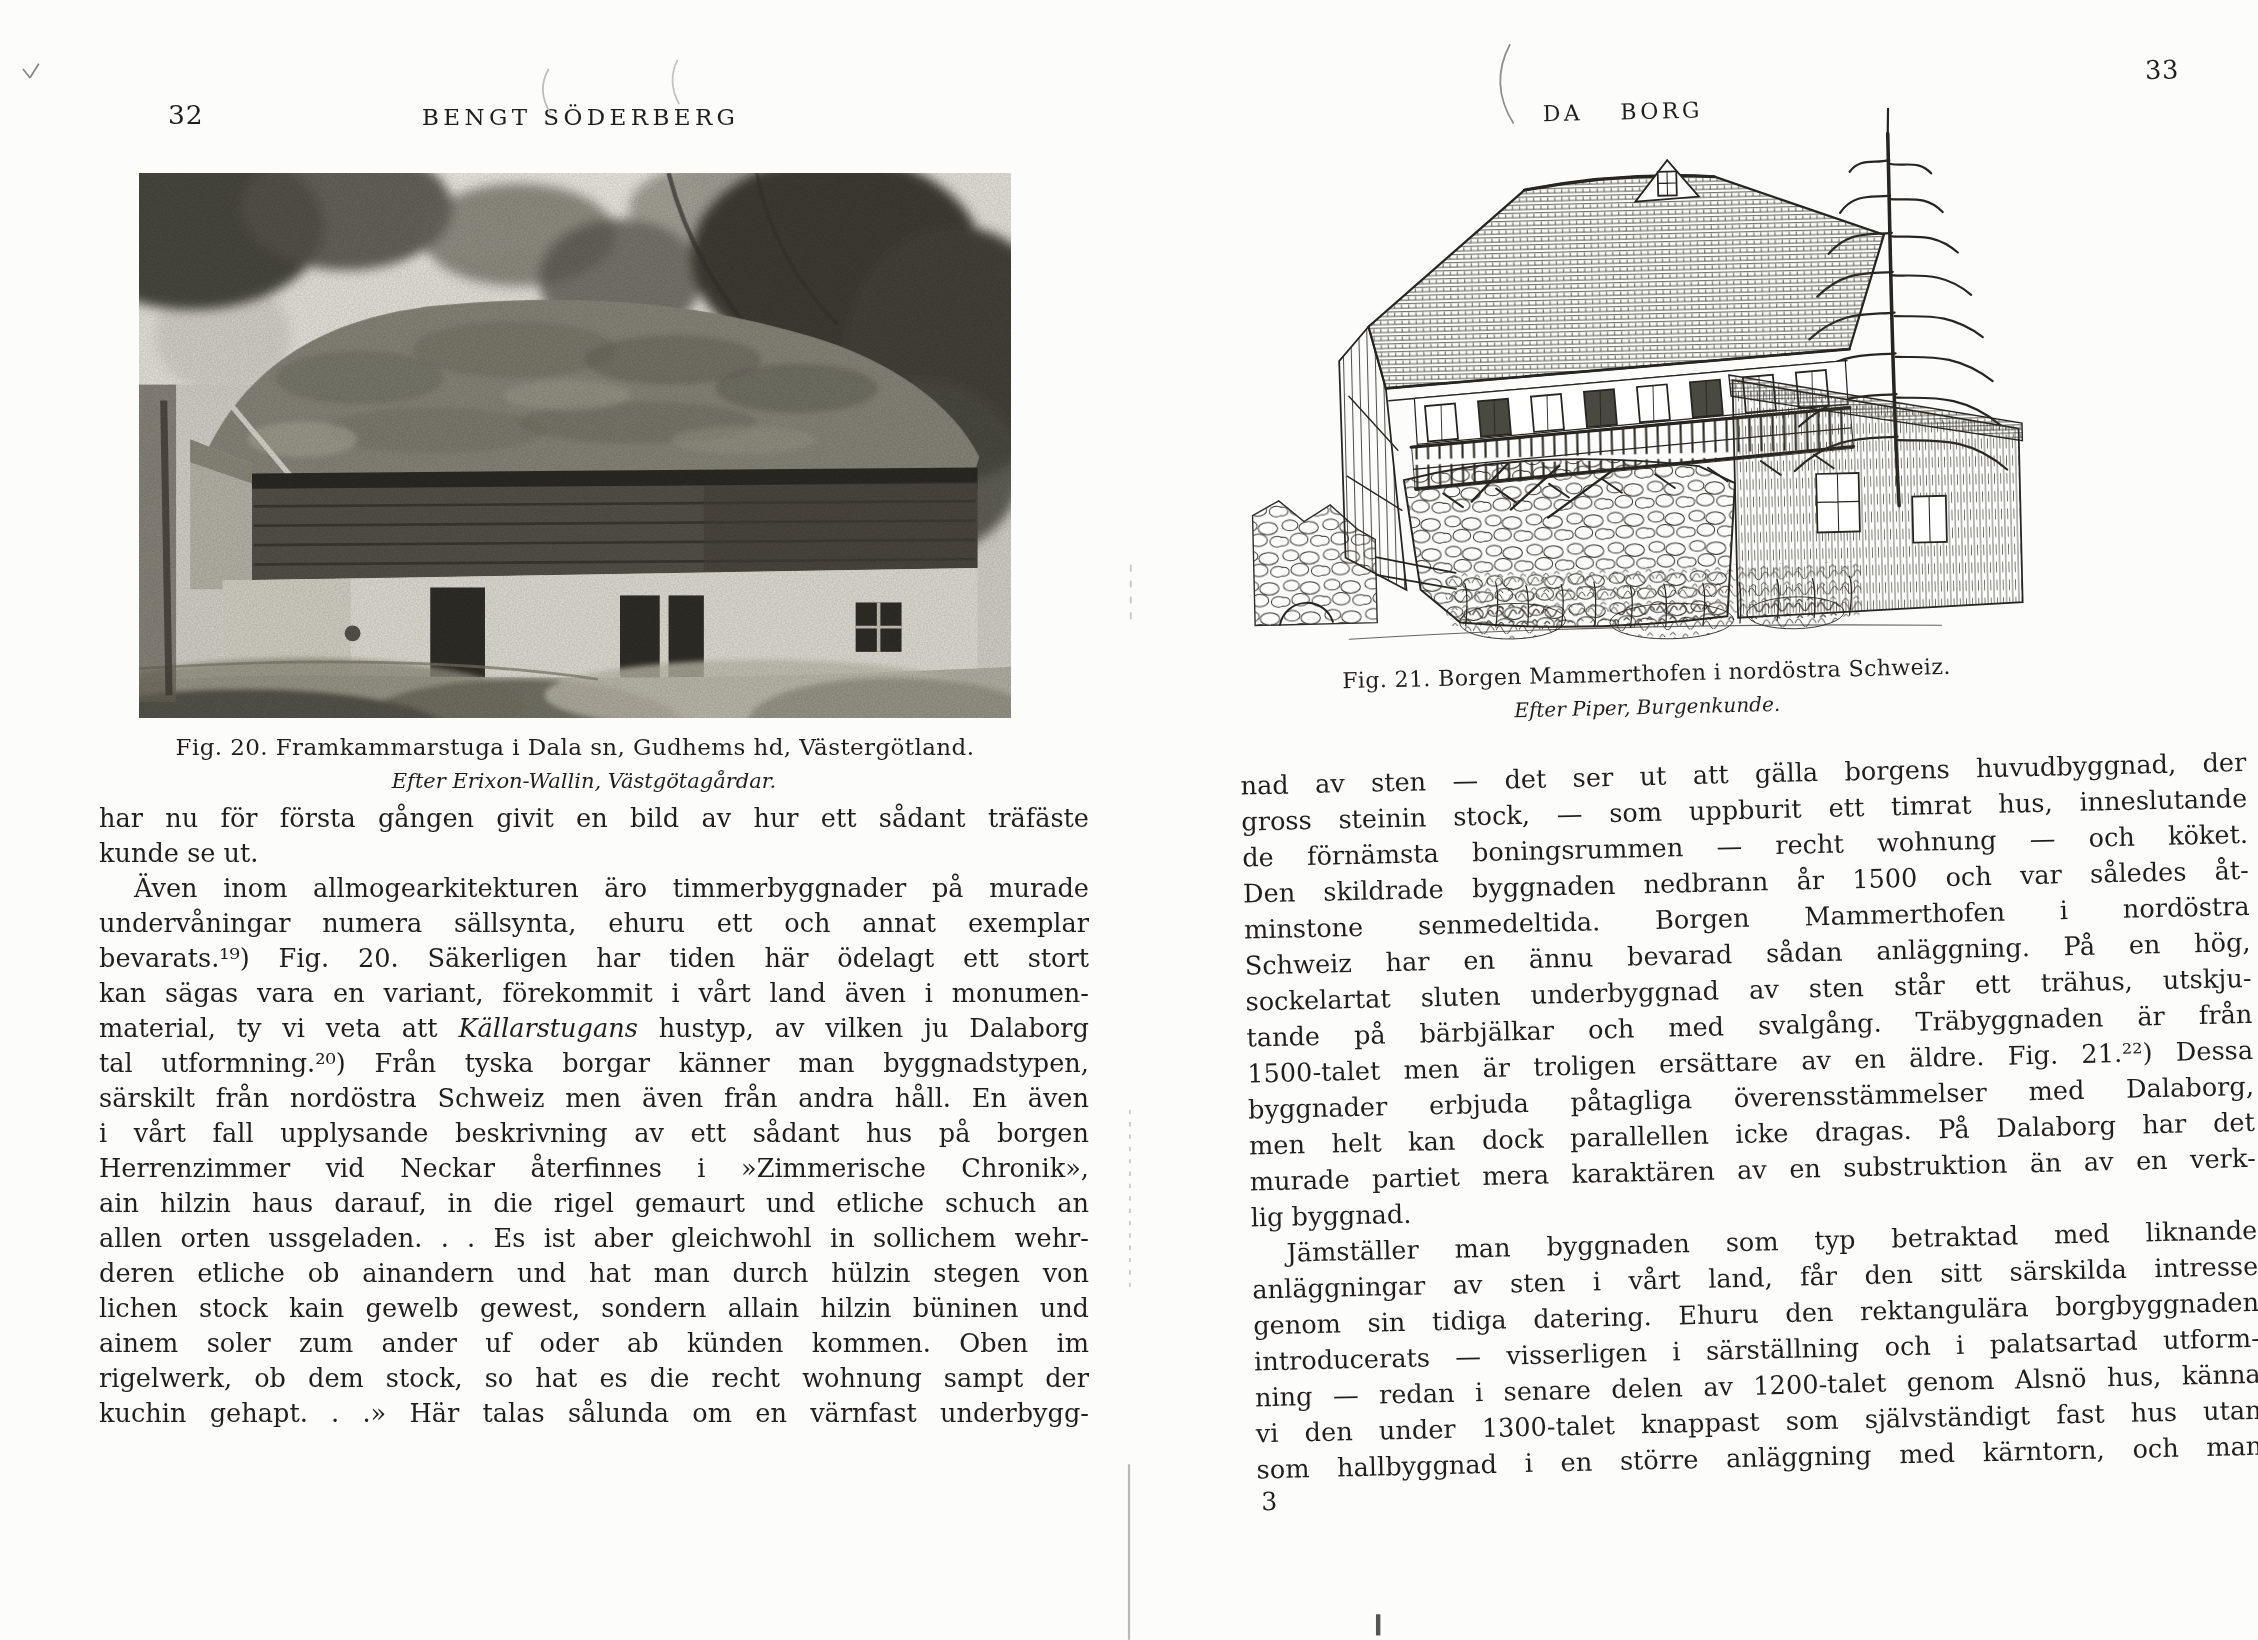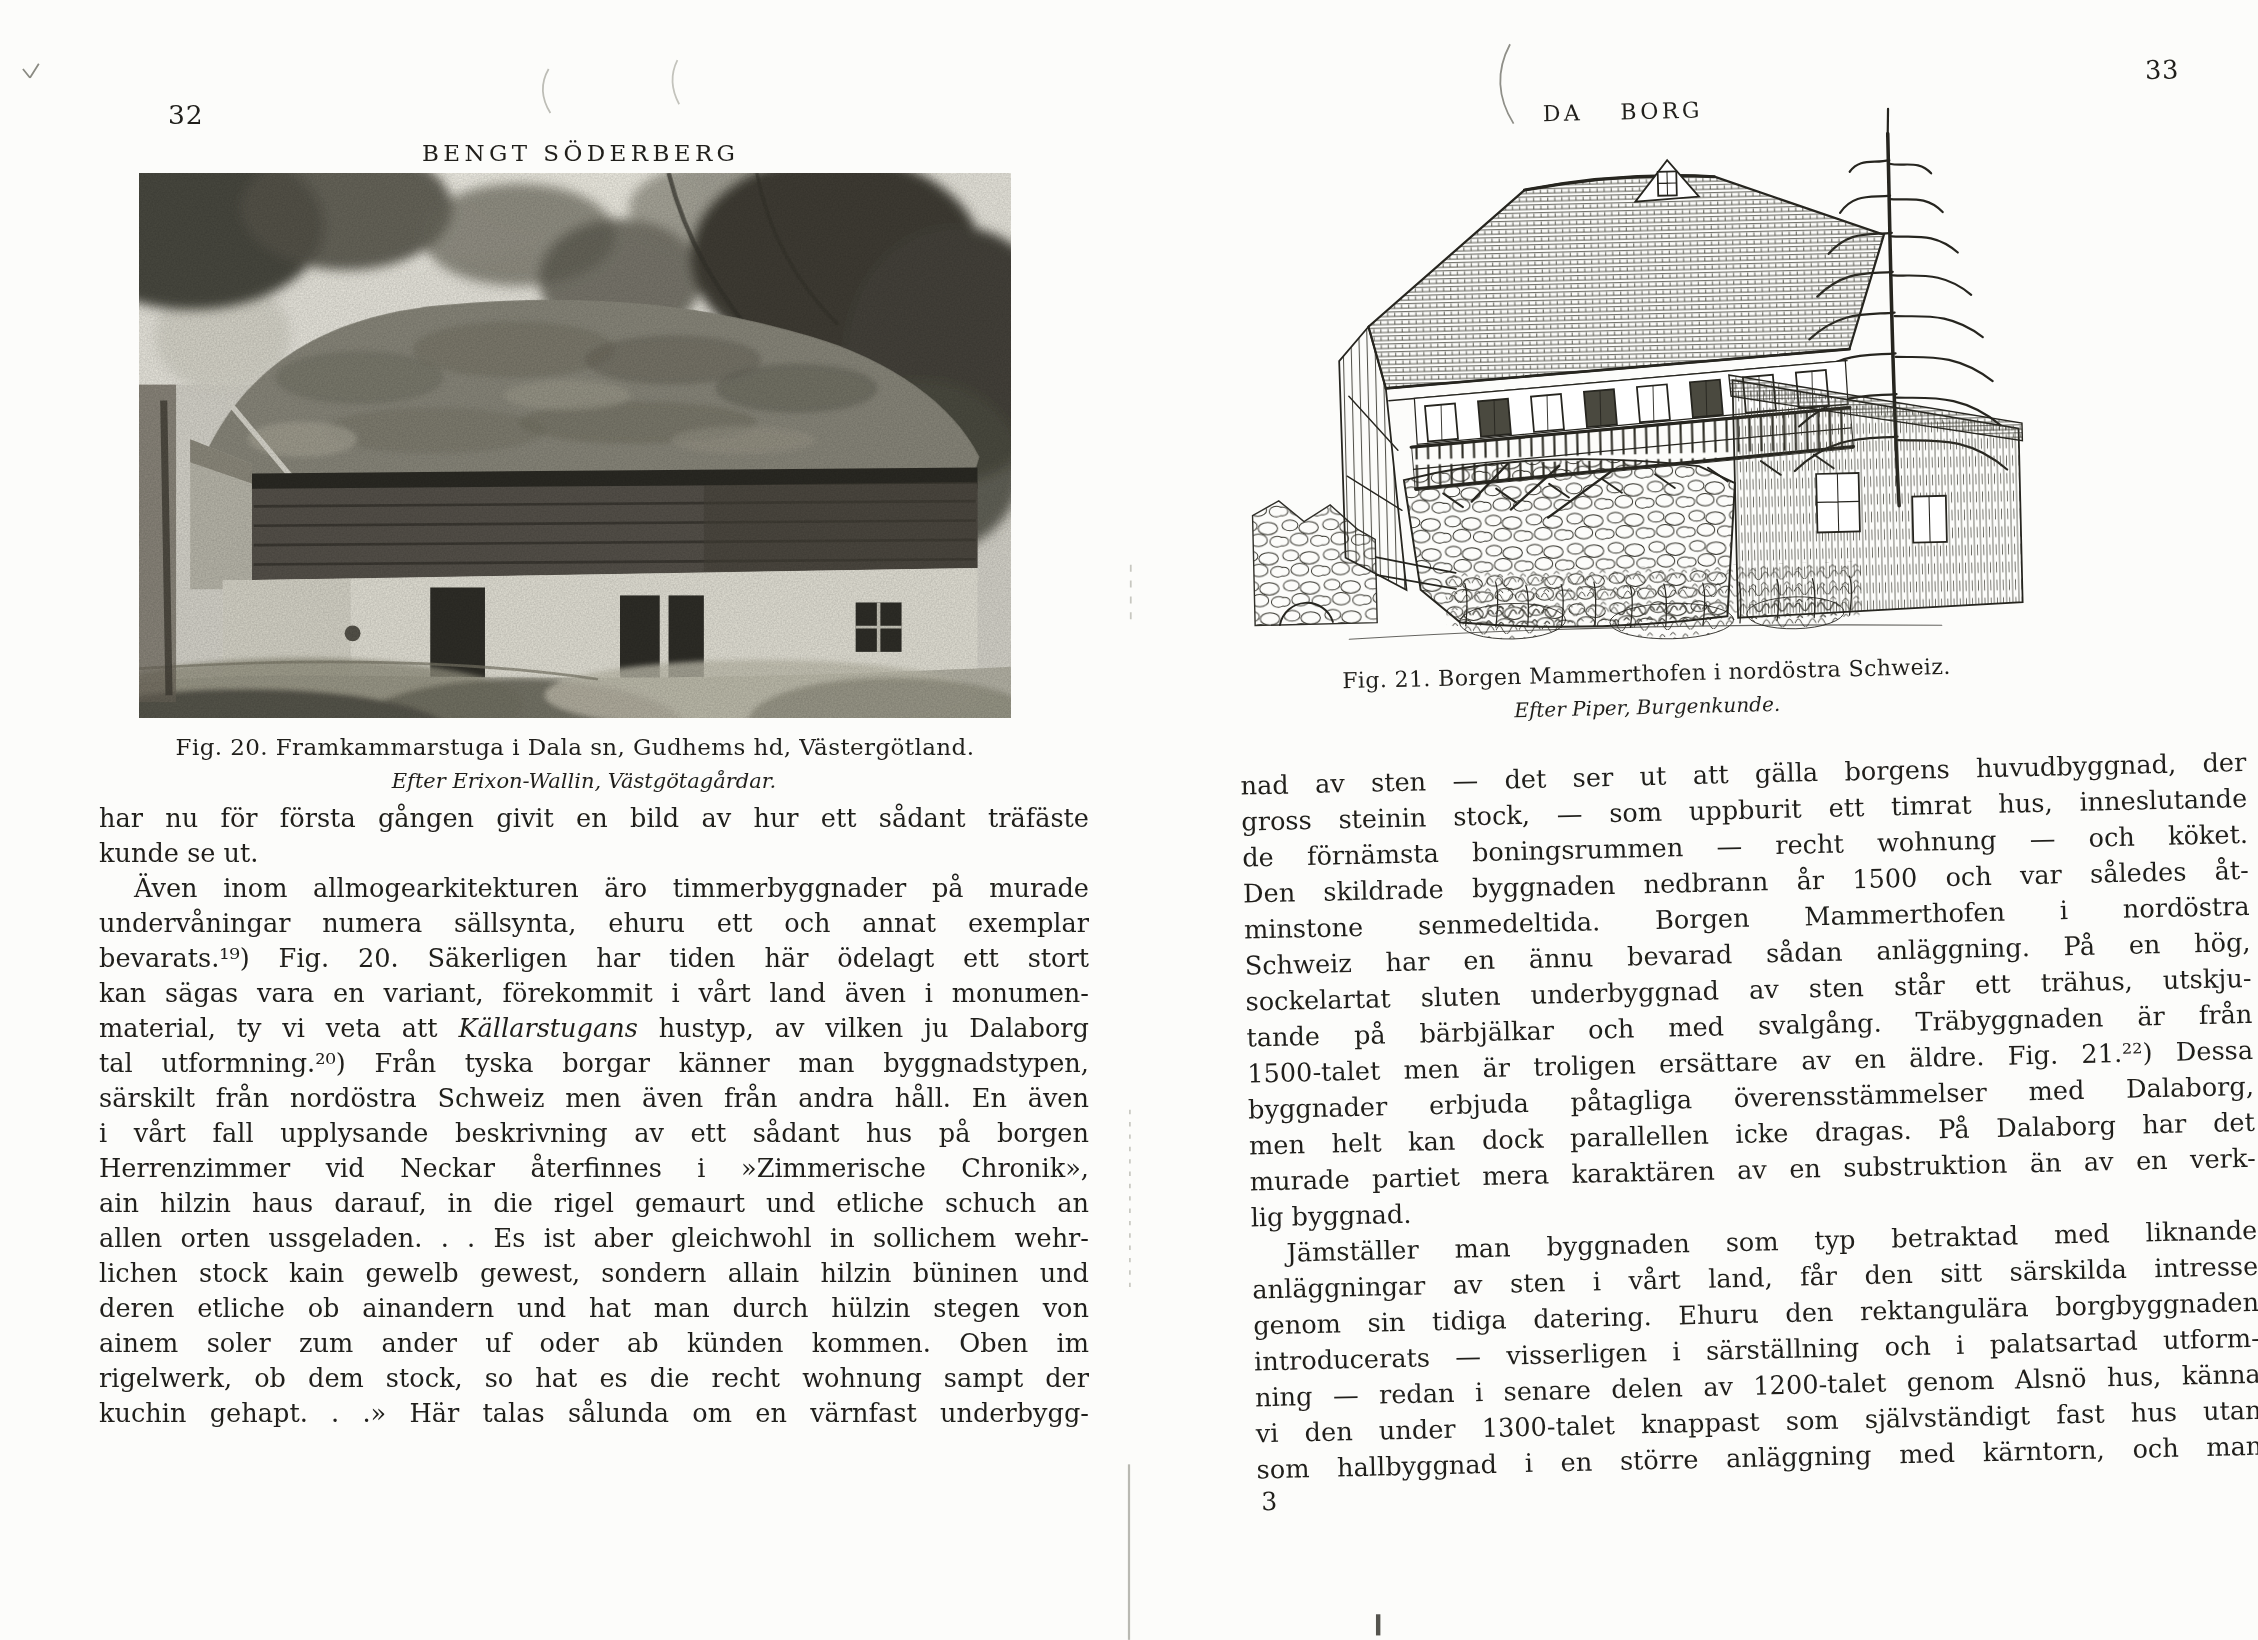--- a/index.html
+++ b/index.html
@@ -26,21 +26,21 @@
   .tline.firstline{text-indent:35px;}
   .sig{position:absolute;font-size:25px;}
   .crease{position:absolute;pointer-events:none;}
 </style>
 </head>
 <body>
 
 <div class="page" id="left-page">
 
   <div class="pagenum" style="left:168px;top:99px;">32</div>
-  <div class="runhead" style="left:422px;top:104px;margin-top:36px;">BENGT SÖDERBERG</div>
+  <div class="runhead" style="left:422px;top:104px;">BENGT SÖDERBERG</div>
 
   <div class="figure" style="left:139px;top:173px;width:872px;height:545px;">
     <svg viewBox="0 0 988 618" preserveAspectRatio="none">
       <defs>
         <filter id="soft" x="-30%" y="-30%" width="160%" height="160%">
             <feGaussianBlur stdDeviation="6"></feGaussianBlur>
           </filter>
         <filter id="soft2" x="-30%" y="-30%" width="160%" height="160%">
             <feGaussianBlur stdDeviation="3"></feGaussianBlur>
           </filter>
@@ -142,22 +142,22 @@
         <div class="tline">undervåningar numera sällsynta, ehuru ett och annat exemplar</div>
         <div class="tline">bevarats.¹⁹)  Fig. 20.  Säkerligen har tiden här ödelagt ett stort</div>
         <div class="tline">kan sägas vara en variant, förekommit i vårt land även i monumen-</div>
         <div class="tline">material, ty vi veta att <i>Källarstugans</i> hustyp, av vilken ju Dalaborg</div>
         <div class="tline">tal utformning.²⁰)  Från tyska borgar känner man byggnadstypen,</div>
         <div class="tline">särskilt från nordöstra Schweiz men även från andra håll.  En även</div>
         <div class="tline">i vårt fall upplysande beskrivning av ett sådant hus på borgen</div>
         <div class="tline">Herrenzimmer vid Neckar återfinnes i »Zimmerische Chronik»,</div>
         <div class="tline">ain hilzin haus darauf, in die rigel gemaurt und etliche schuch an</div>
         <div class="tline">allen orten ussgeladen. . .  Es ist aber gleichwohl in sollichem wehr-</div>
+        <div class="tline">deren etliche ob ainandern und hat man durch hülzin stegen von</div>
         <div class="tline">lichen stock kain gewelb gewest, sondern allain hilzin büninen und</div>
-        <div class="tline">deren etliche ob ainandern und hat man durch hülzin stegen von</div>
         <div class="tline">ainem soler zum ander uf oder ab künden kommen.  Oben im</div>
         <div class="tline">rigelwerk, ob dem stock, so hat es die recht wohnung sampt der</div>
         <div class="tline">kuchin gehapt. . .»  Här talas sålunda om en värnfast underbygg-</div>
       </div>
     </div>
 </div>
 
 <div class="page" id="right-page">
 
   <div class="runhead" style="left:325px;top:85px;letter-spacing:3.5px;font-size:22px;">

